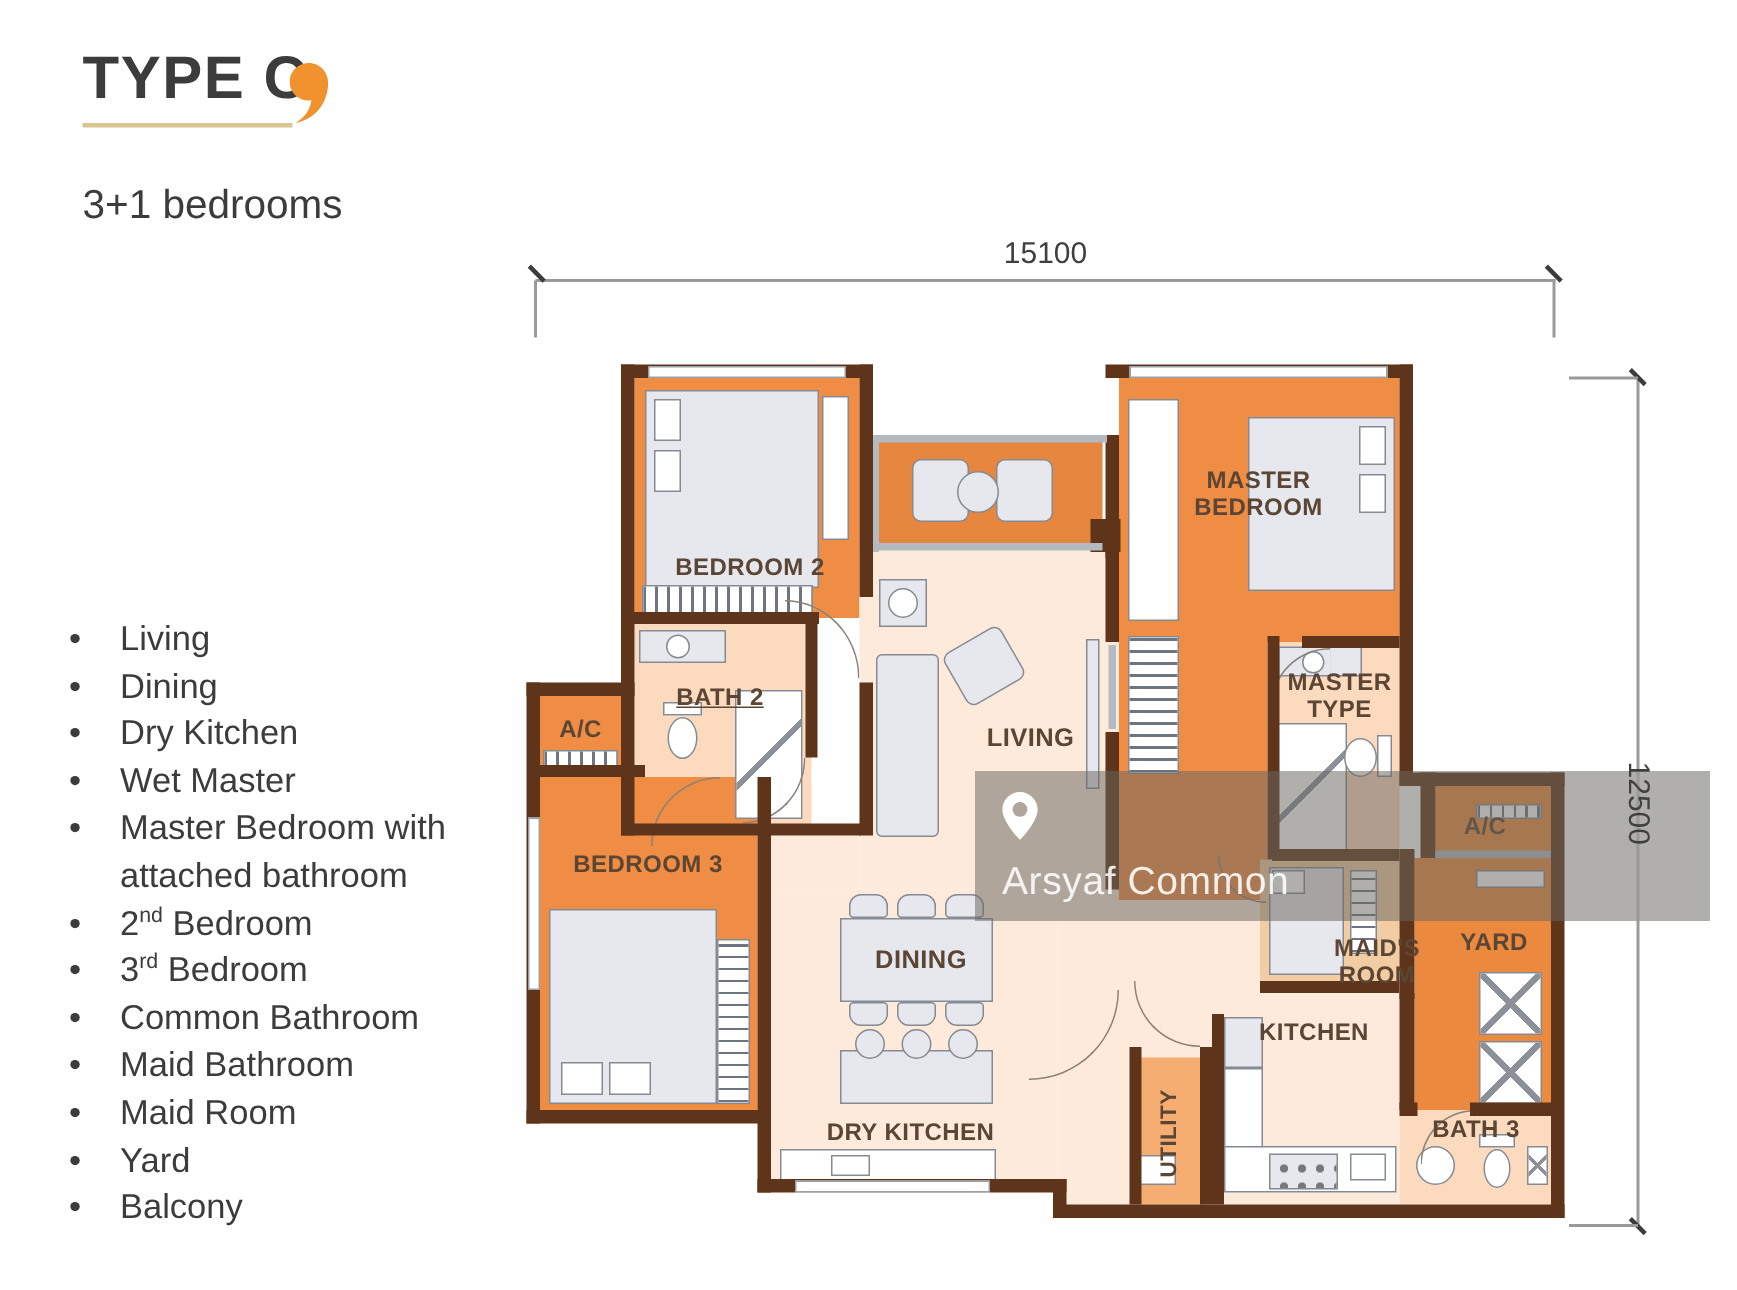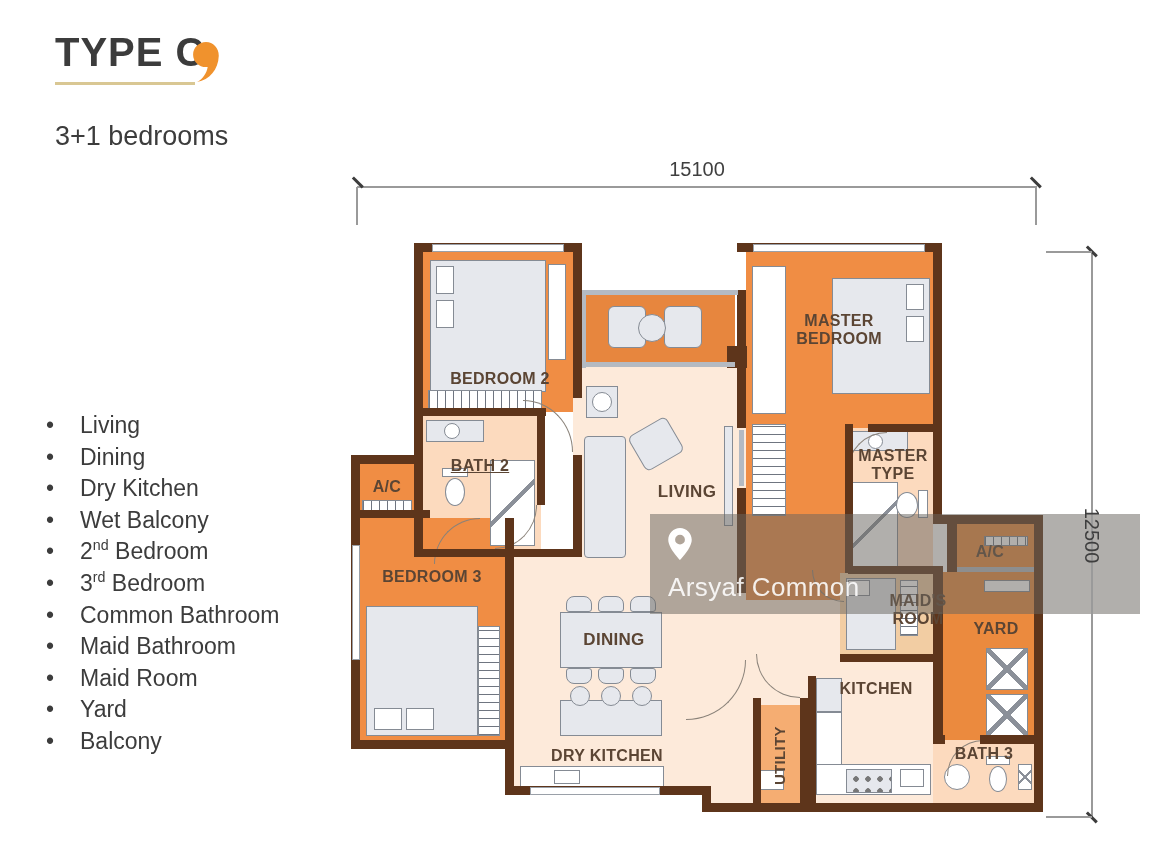--- a/index.html
+++ b/index.html
@@ -43,21 +43,22 @@
   <div class="hdr-rule"></div>
   <svg class="abs" style="left:193px;top:42px;z-index:30;" width="26" height="40" viewBox="0 0 20 31">
     <path d="M10 0 C4.5 0 0 4.4 0 9.8 C0 15.2 4.5 19.4 10 19.4 C10.4 19.4 10.9 19.35 11.3 19.28 C10.6 24.2 7.6 28.2 3.2 31 C12.6 29 19.5 21.8 19.9 10.6 C20 4.6 15.5 0 10 0 Z" fill="#f0922d"></path>
   </svg>
   <div class="hdr-sub" style="top:121px;">3+1 bedrooms</div>
 
   <ul class="feat">
       <li><span>Living</span></li>
       <li><span>Dining</span></li>
       <li><span>Dry Kitchen</span></li>
-      <li><span>Wet Balcony</span></li>
+      <li><span>Wet Master</span></li>
+      <li><span>Master Bedroom with attached bathroom</span></li>
       <li><span>2</span><sup>nd</sup><span> Bedroom</span></li>
       <li><span>3</span><sup>rd</sup><span> Bedroom</span></li>
       <li><span>Common Bathroom</span></li>
       <li><span>Maid Bathroom</span></li>
       <li><span>Maid Room</span></li>
       <li><span>Yard</span></li>
       <li><span>Balcony</span></li>
     </ul>
 
   <div class="abs" style="left:0;top:0;width:1158px;height:860px;">
@@ -219,21 +220,21 @@
     <div class="rlabel" style="left:430px;top:370px;width:140px;">BEDROOM 2</div>
     <div class="rlabel" style="left:425px;top:457px;width:110px;text-decoration:underline;">BATH 2</div>
     <div class="rlabel" style="left:358px;top:478px;width:58px;">A/C</div>
     <div class="rlabel" style="left:362px;top:568px;width:140px;">BEDROOM 3</div>
     <div class="rlabel" style="left:625px;top:482px;width:124px;font-size:17px;">LIVING</div>
     <div class="rlabel" style="left:552px;top:630px;width:124px;font-size:17px;">DINING</div>
     <div class="rlabel" style="left:537px;top:747px;width:140px;">DRY KITCHEN</div>
     <div class="rlabel" style="left:789px;top:312px;width:100px;">MASTER BEDROOM</div>
     <div class="rlabel" style="left:853px;top:447px;width:80px;">MASTER TYPE</div>
     <div class="rlabel" style="left:958px;top:543px;width:64px;">A/C</div>
-    <div class="rlabel" style="left:870px;top:592px;width:96px;">MAID'S ROOM</div>
+    <div class="rlabel" style="left:870px;top:624px;width:96px;">MAID'S ROOM</div>
     <div class="rlabel" style="left:958px;top:620px;width:76px;">YARD</div>
     <div class="rlabel" style="left:812px;top:680px;width:128px;">KITCHEN</div>
     <div class="rlabel vert-label" style="left:753px;top:712px;width:52px;height:88px;display:flex;align-items:center;justify-content:center;font-size:15px;">
         <span>UTILITY</span>
       </div>
     <div class="rlabel" style="left:934px;top:745px;width:100px;">BATH 3</div>
 
     <div class="dim dimline" style="left:357px;top:186px;width:680px;height:2px;"></div>
     <div class="dim dimtick" style="left:351px;top:181px;width:14px;height:2.5px;"></div>
     <div class="dim dimtick" style="left:1029px;top:181px;width:14px;height:2.5px;"></div>

